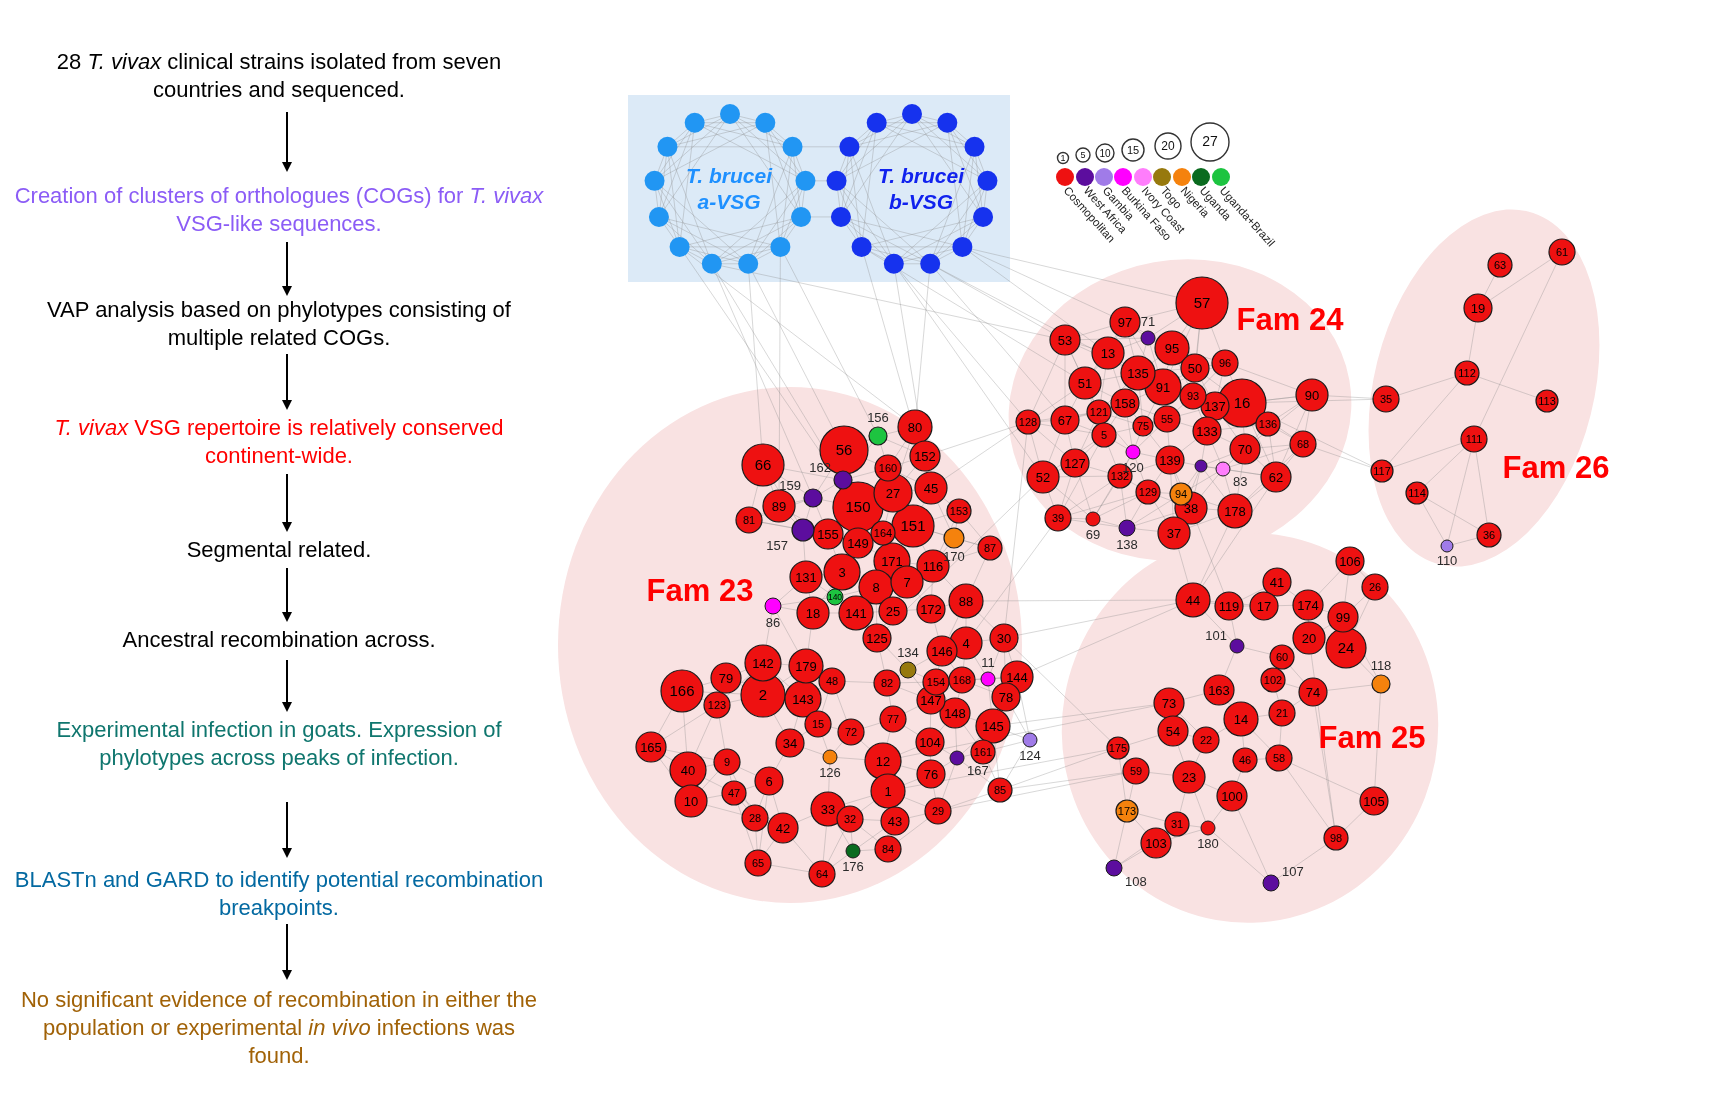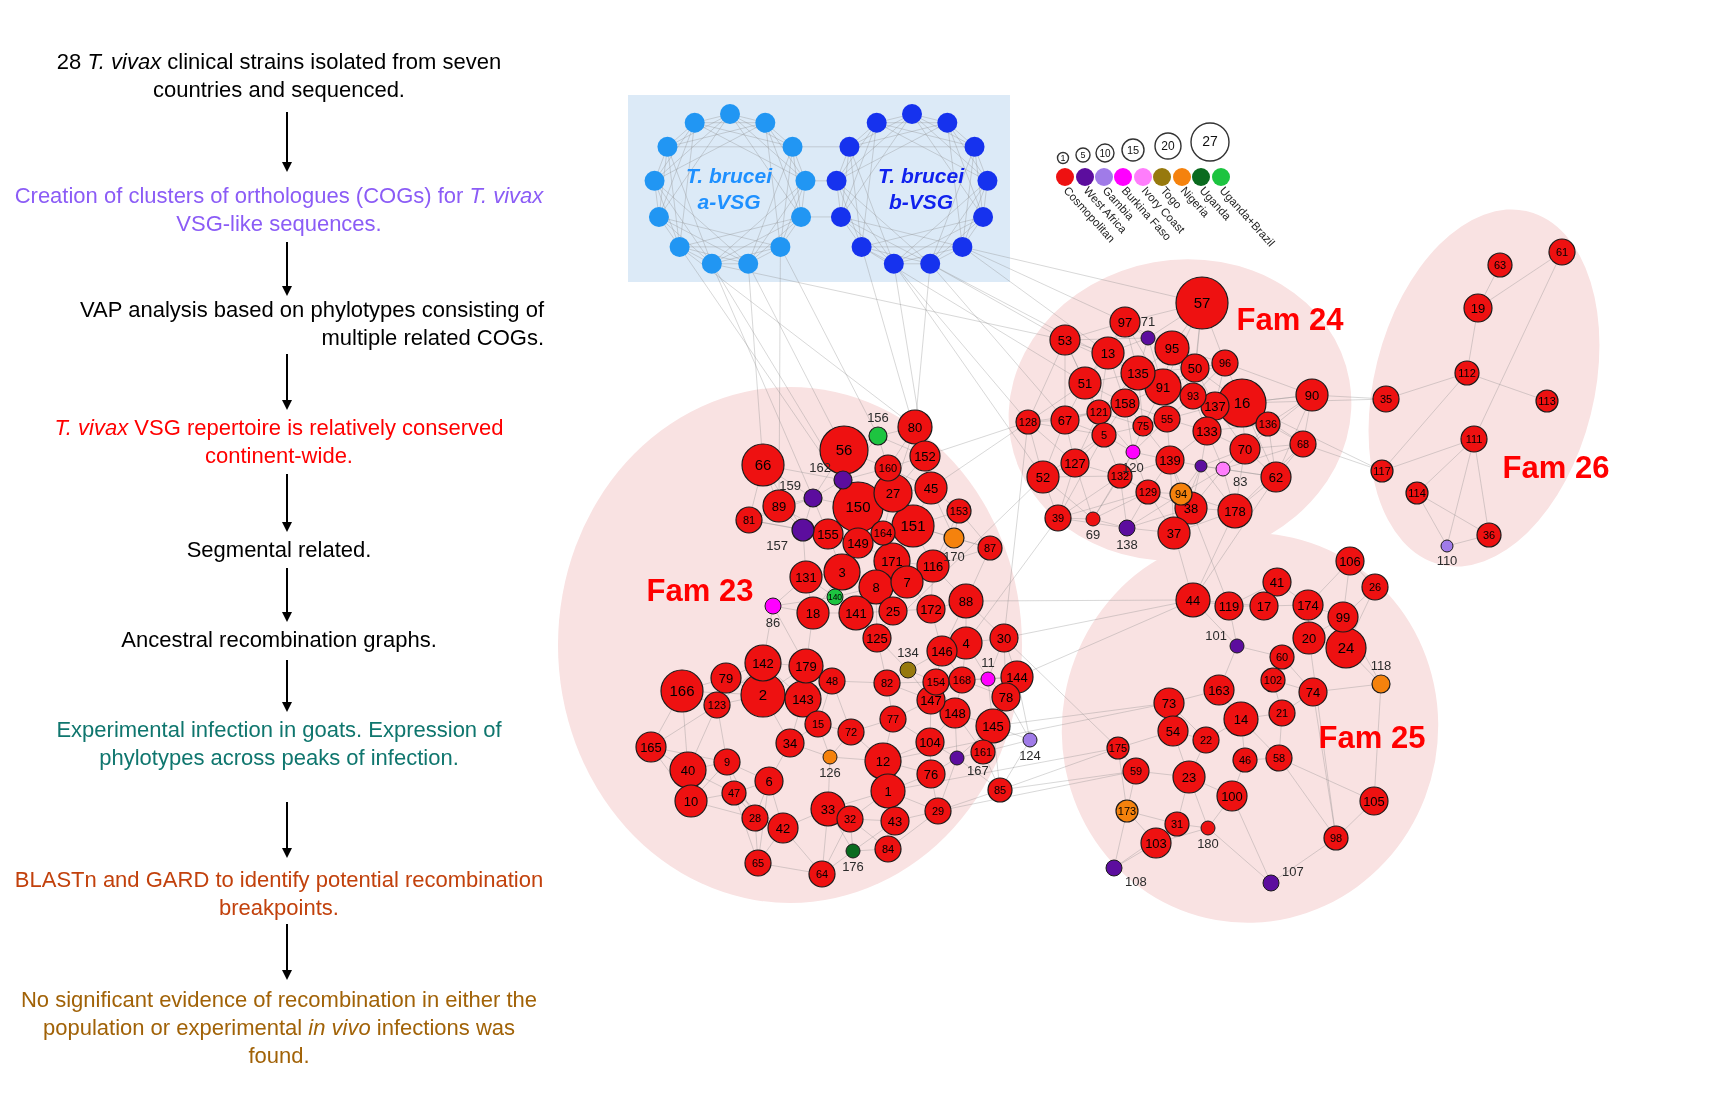--- a/index.html
+++ b/index.html
@@ -16,31 +16,31 @@
 </head>
 <body>
 
 <div id="canvas">
 
   <div class="flow">
     <div class="fc-step" style="top: 48px; color: rgb(0, 0, 0);">28 <i>T. vivax</i> clinical strains isolated from seven countries and sequenced.</div>
     <div class="fc-arrow" style="top:112px;height:56px"></div>
     <div class="fc-step" style="top: 182px; color: #8b5cf6;">Creation of clusters of orthologues (COGs) for <i>T. vivax</i> VSG-like sequences.</div>
     <div class="fc-arrow" style="top:242px;height:50px"></div>
-    <div class="fc-step" style="top: 296px; color: rgb(0, 0, 0); text-align: right;">VAP analysis based on phylotypes consisting of multiple related COGs.</div>
+    <div class="fc-step" style="top: 296px; color: rgb(0, 0, 0);">VAP analysis based on phylotypes consisting of multiple related COGs.</div>
     <div class="fc-arrow" style="top:354px;height:52px"></div>
     <div class="fc-step" style="top: 414px; color: rgb(255, 0, 0);"><i>T. vivax</i> VSG repertoire is relatively conserved continent-wide.</div>
     <div class="fc-arrow" style="top:474px;height:54px"></div>
     <div class="fc-step" style="top: 536px; color: rgb(0, 0, 0);">Segmental related.</div>
     <div class="fc-arrow" style="top:568px;height:50px"></div>
-    <div class="fc-step" style="top: 626px; color: rgb(0, 0, 0);">Ancestral recombination graphs.</div>
+    <div class="fc-step" style="top: 626px; color: rgb(0, 0, 0);">Ancestral recombination across.</div>
     <div class="fc-arrow" style="top:660px;height:48px"></div>
     <div class="fc-step" style="top: 716px; color: #0f766e;">Experimental infection in goats. Expression of phylotypes across peaks of infection.</div>
     <div class="fc-arrow" style="top:802px;height:52px"></div>
-    <div class="fc-step" style="top: 866px; color: #c2410c;">BLASTn and GARD to identify potential recombination breakpoints.</div>
+    <div class="fc-step" style="top: 866px; color: #0369a1;">BLASTn and GARD to identify potential recombination breakpoints.</div>
     <div class="fc-arrow" style="top:924px;height:52px"></div>
     <div class="fc-step" style="top: 986px; color: #a16207;">No significant evidence of recombination in either the population or experimental <i>in vivo</i> infections was found.</div>
   </div>
 
   <svg id="net" width="1726" height="1096" viewBox="0 0 1726 1096" style="position:absolute;left:0;top:0;">
       <ellipse cx="790" cy="645" rx="232" ry="258" transform="rotate(0 790 645)" fill="#F9E2E2"></ellipse>
       <ellipse cx="1180" cy="410" rx="172" ry="150" transform="rotate(-10 1180 410)" fill="#F9E2E2"></ellipse>
       <ellipse cx="1250" cy="728" rx="188" ry="195" transform="rotate(10 1250 728)" fill="#F9E2E2"></ellipse>
       <ellipse cx="1484" cy="388" rx="110" ry="182" transform="rotate(14 1484 388)" fill="#F9E2E2"></ellipse>
       <rect x="628" y="95" width="382" height="187" fill="#DCEAF7"></rect>

